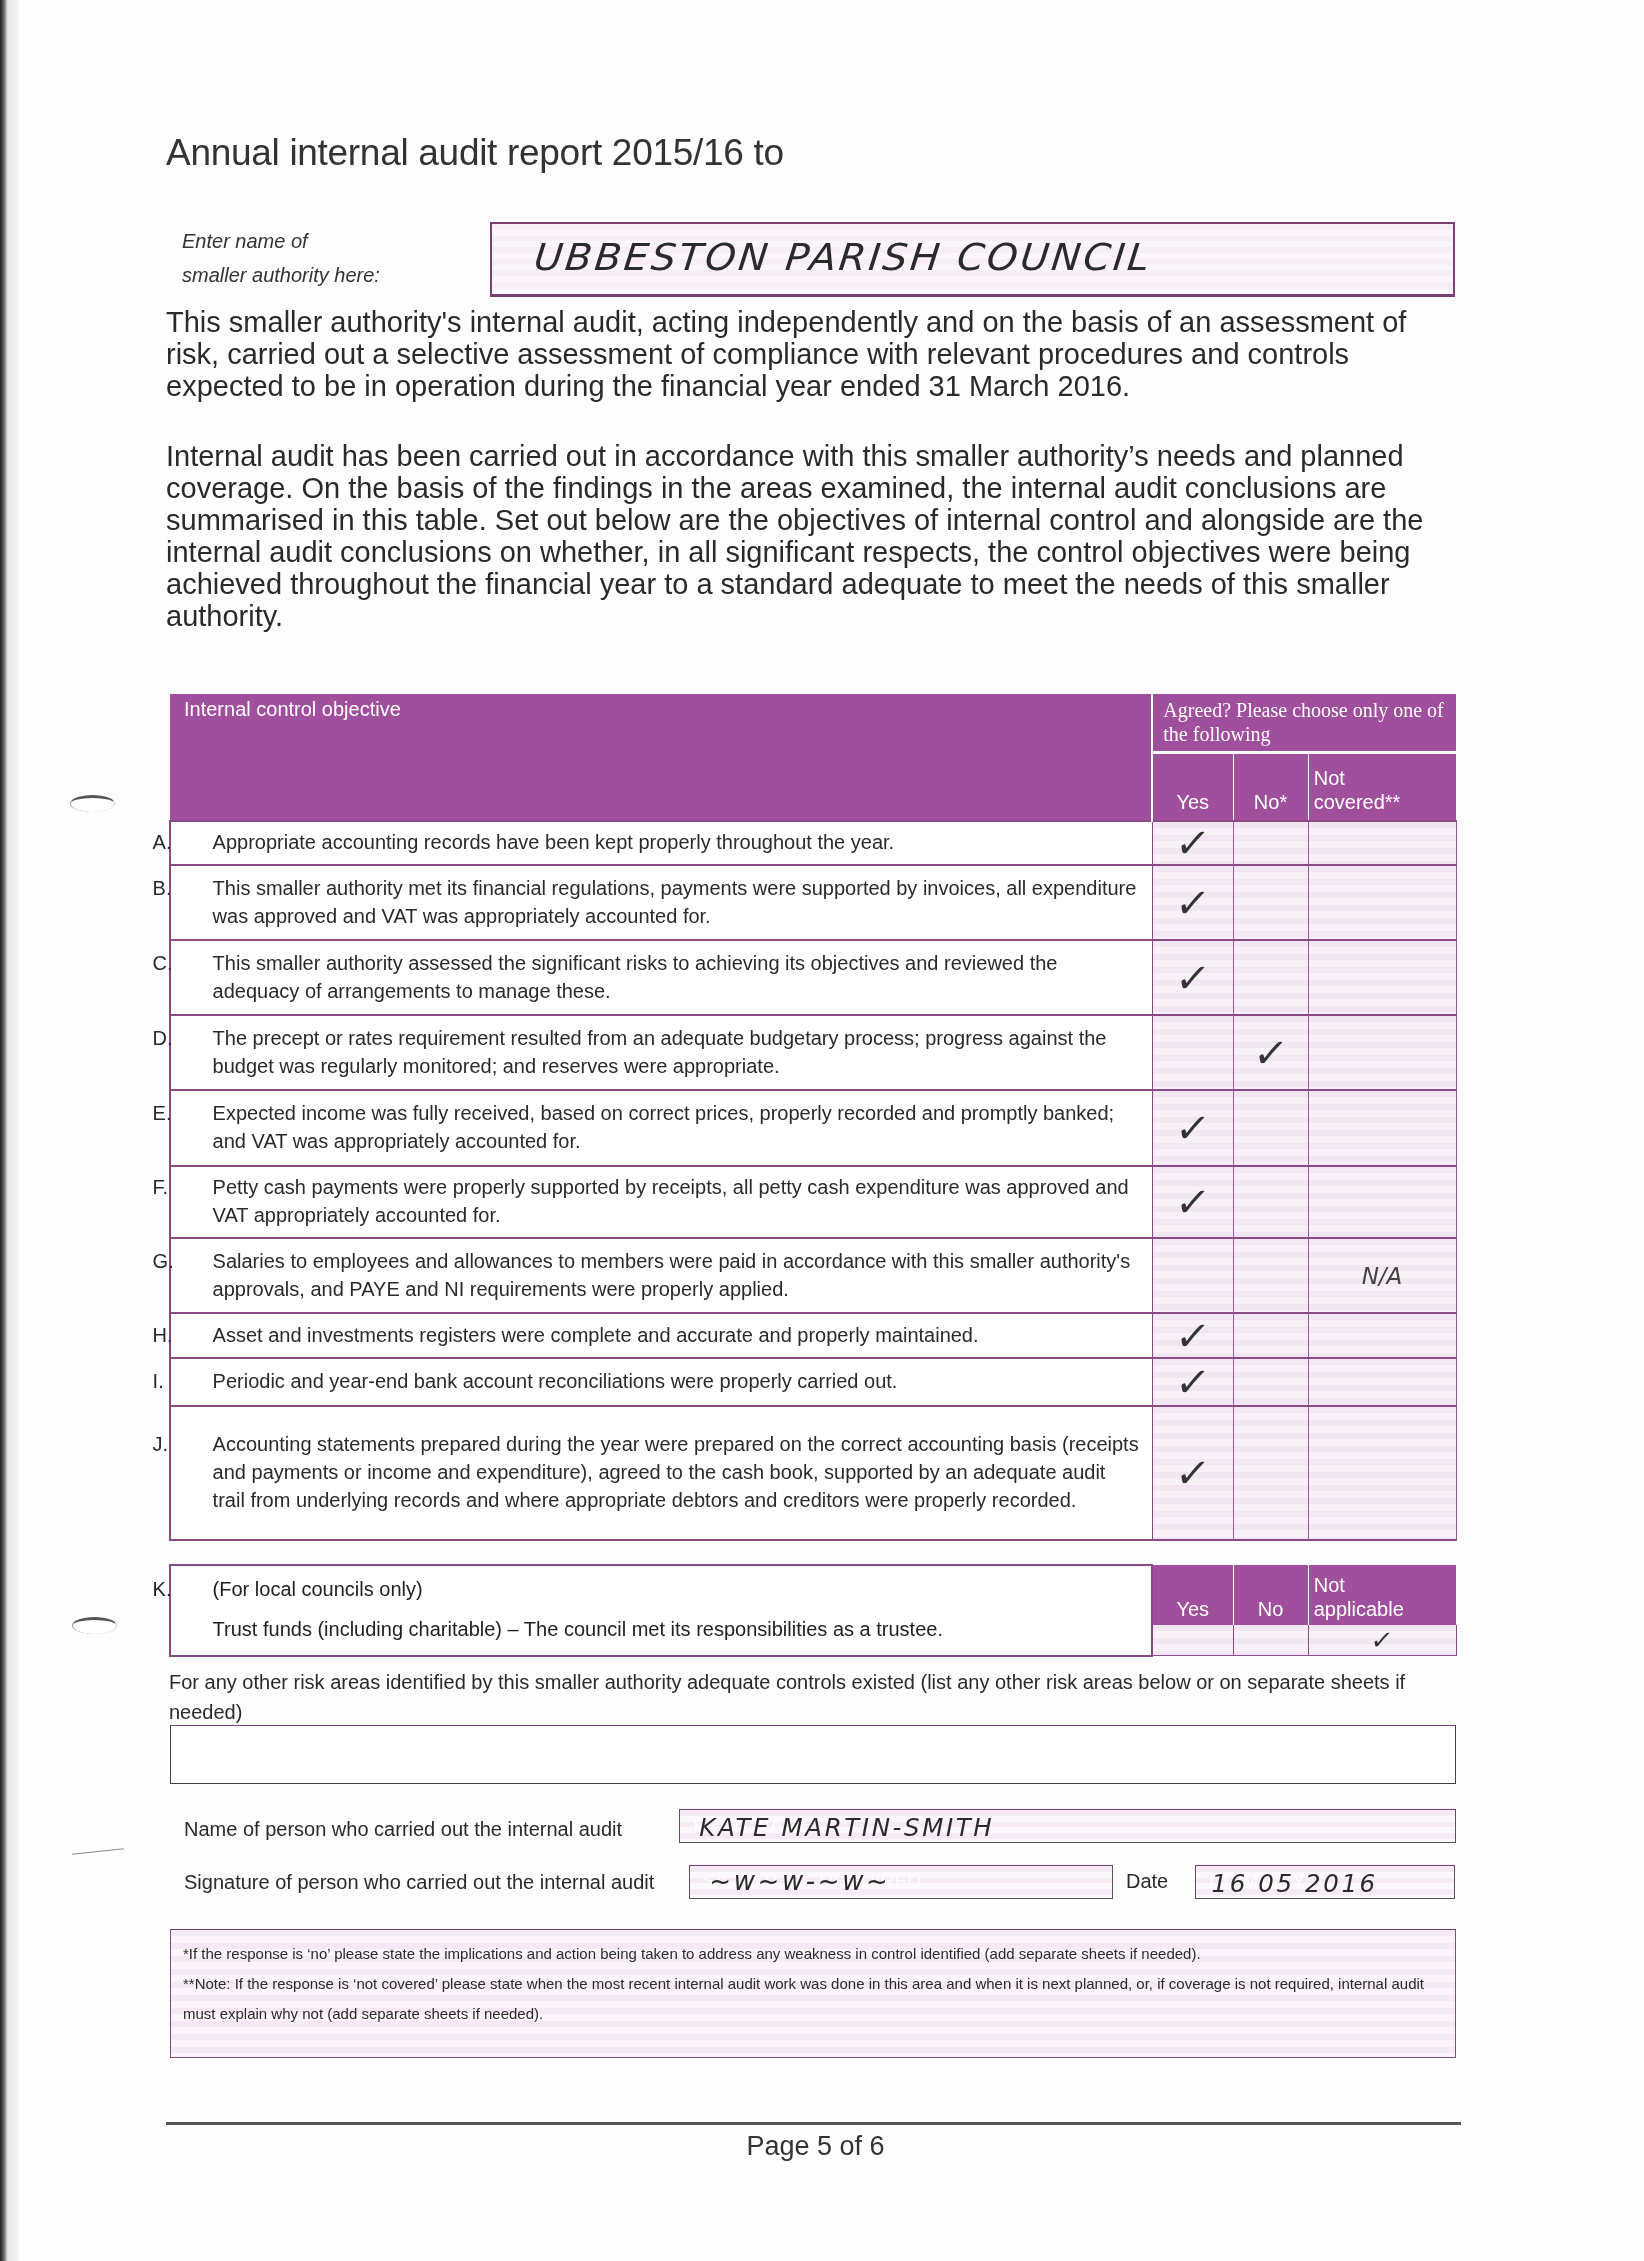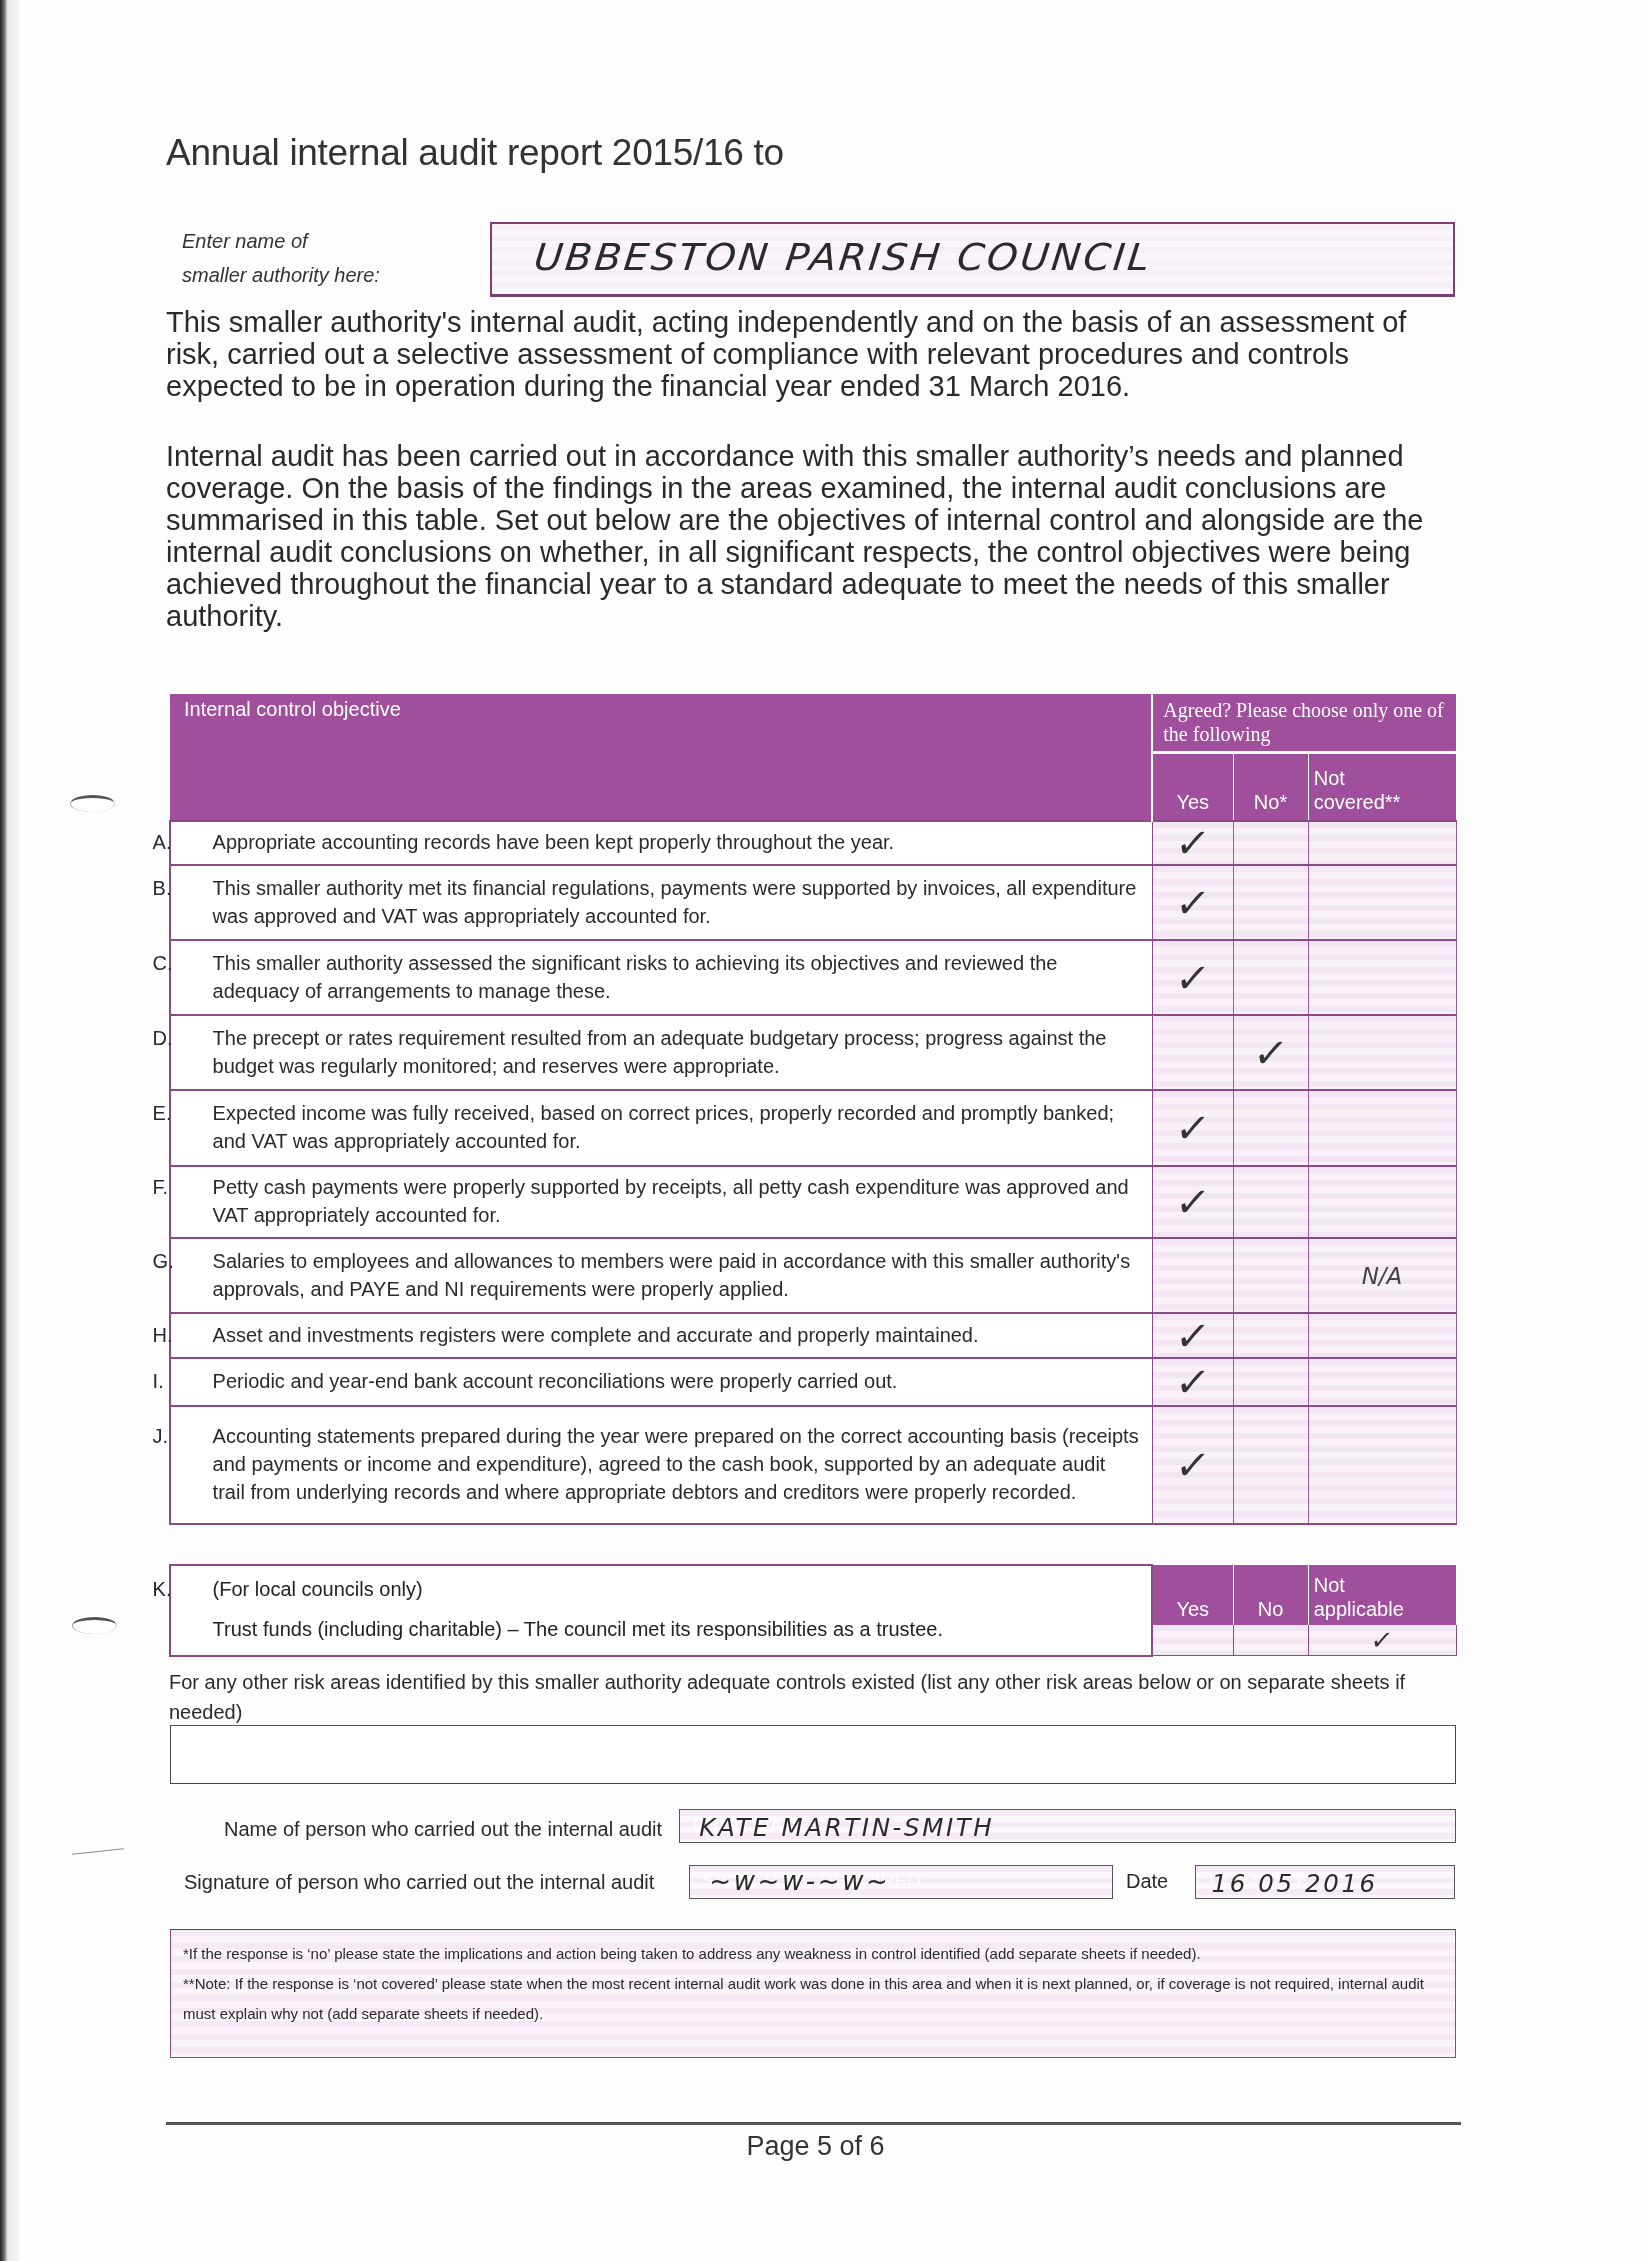--- a/index.html
+++ b/index.html
@@ -183,21 +183,21 @@
         <td class="cell"><span class="na"></span></td>
       </tr>
       <tr class="row" style="height: 48px;">
         <td class="objtxt">
           <span class="hang"><span class="letter">I.</span><span>Periodic and year-end bank account reconciliations were properly carried out.</span></span>
         </td>
         <td class="cell"><span class="tick">✓</span></td>
         <td class="cell"><span class="tick"></span></td>
         <td class="cell"><span class="na"></span></td>
       </tr>
-      <tr class="row" style="height: 118px;">
+      <tr class="row" style="height: 134px;">
         <td class="objtxt">
           <span class="hang"><span class="letter">J.</span><span>Accounting statements prepared during the year were prepared on the correct accounting basis (receipts and payments or income and expenditure), agreed to the cash book, supported by an adequate audit trail from underlying records and where appropriate debtors and creditors were properly recorded.</span></span>
         </td>
         <td class="cell"><span class="tick">✓</span></td>
         <td class="cell"><span class="tick"></span></td>
         <td class="cell"><span class="na"></span></td>
       </tr>
     </tbody>
 </table>
 
@@ -227,21 +227,21 @@
     <td class="k-cell"><span class="tick" style="font-size:26px;">✓</span></td>
   </tr>
 </tbody>
   </table>
 
 <div class="abs other-risk">For any other risk areas identified by this smaller authority adequate controls existed (list any other risk areas below or on separate sheets if needed)</div>
 <div class="abs risk-box">
   <span></span>
 </div>
 
-<div class="abs label" style="left:184px; top:1818px;margin-left:40px;">Name of person who carried out the internal audit</div>
+<div class="abs label" style="left:184px; top:1818px;">Name of person who carried out the internal audit</div>
 <div class="abs field" style="left:679px; top:1809px; width:775px; height:32px;">
   <span class="placeholder">PRINT NAME</span>
   <span class="field-value handwrite" style="left:19.3px; top:2.6px;">KATE MARTIN-SMITH</span>
 </div>
 
 <div class="abs label" style="left:184px; top:1871px;">Signature of person who carried out the internal audit</div>
 <div class="abs field" style="left:689px; top:1865px; width:422px; height:32px;">
   <span class="placeholder">SIGNATURE REQUIRED</span>
   <span class="field-value handwrite" style="left:19.3px; top:0px; font-size:26px;">~w~w-~w~</span>
 </div>

